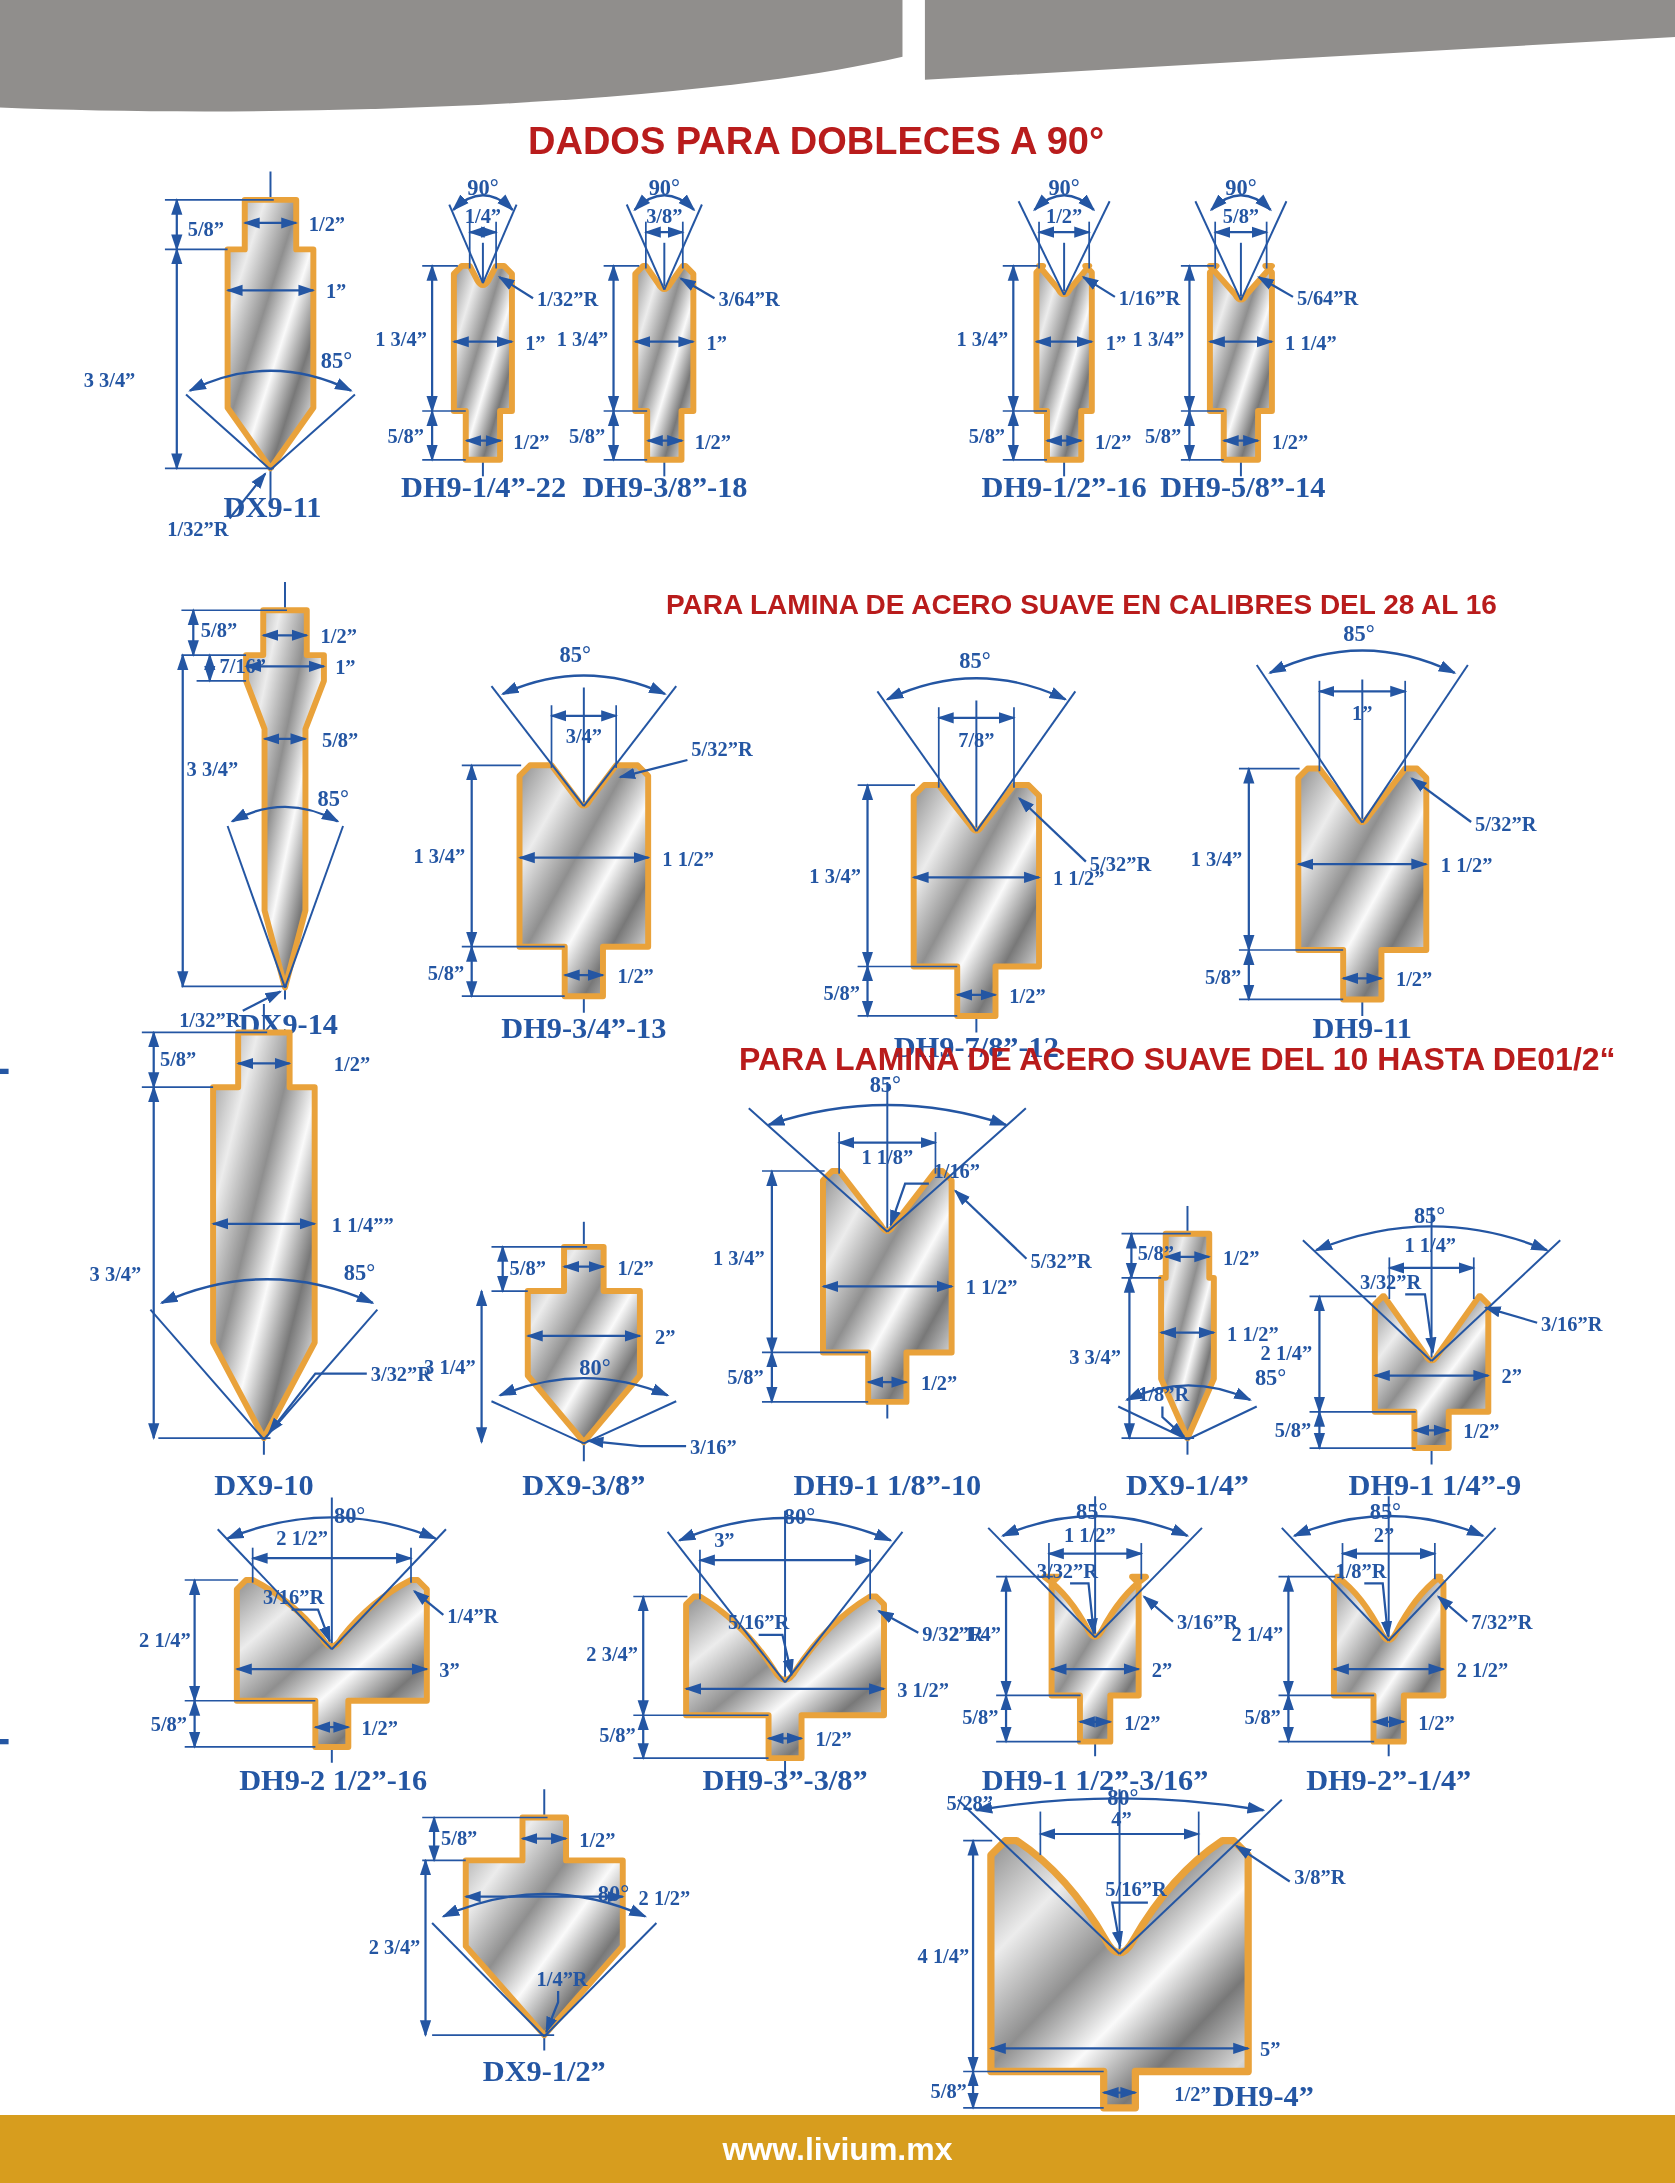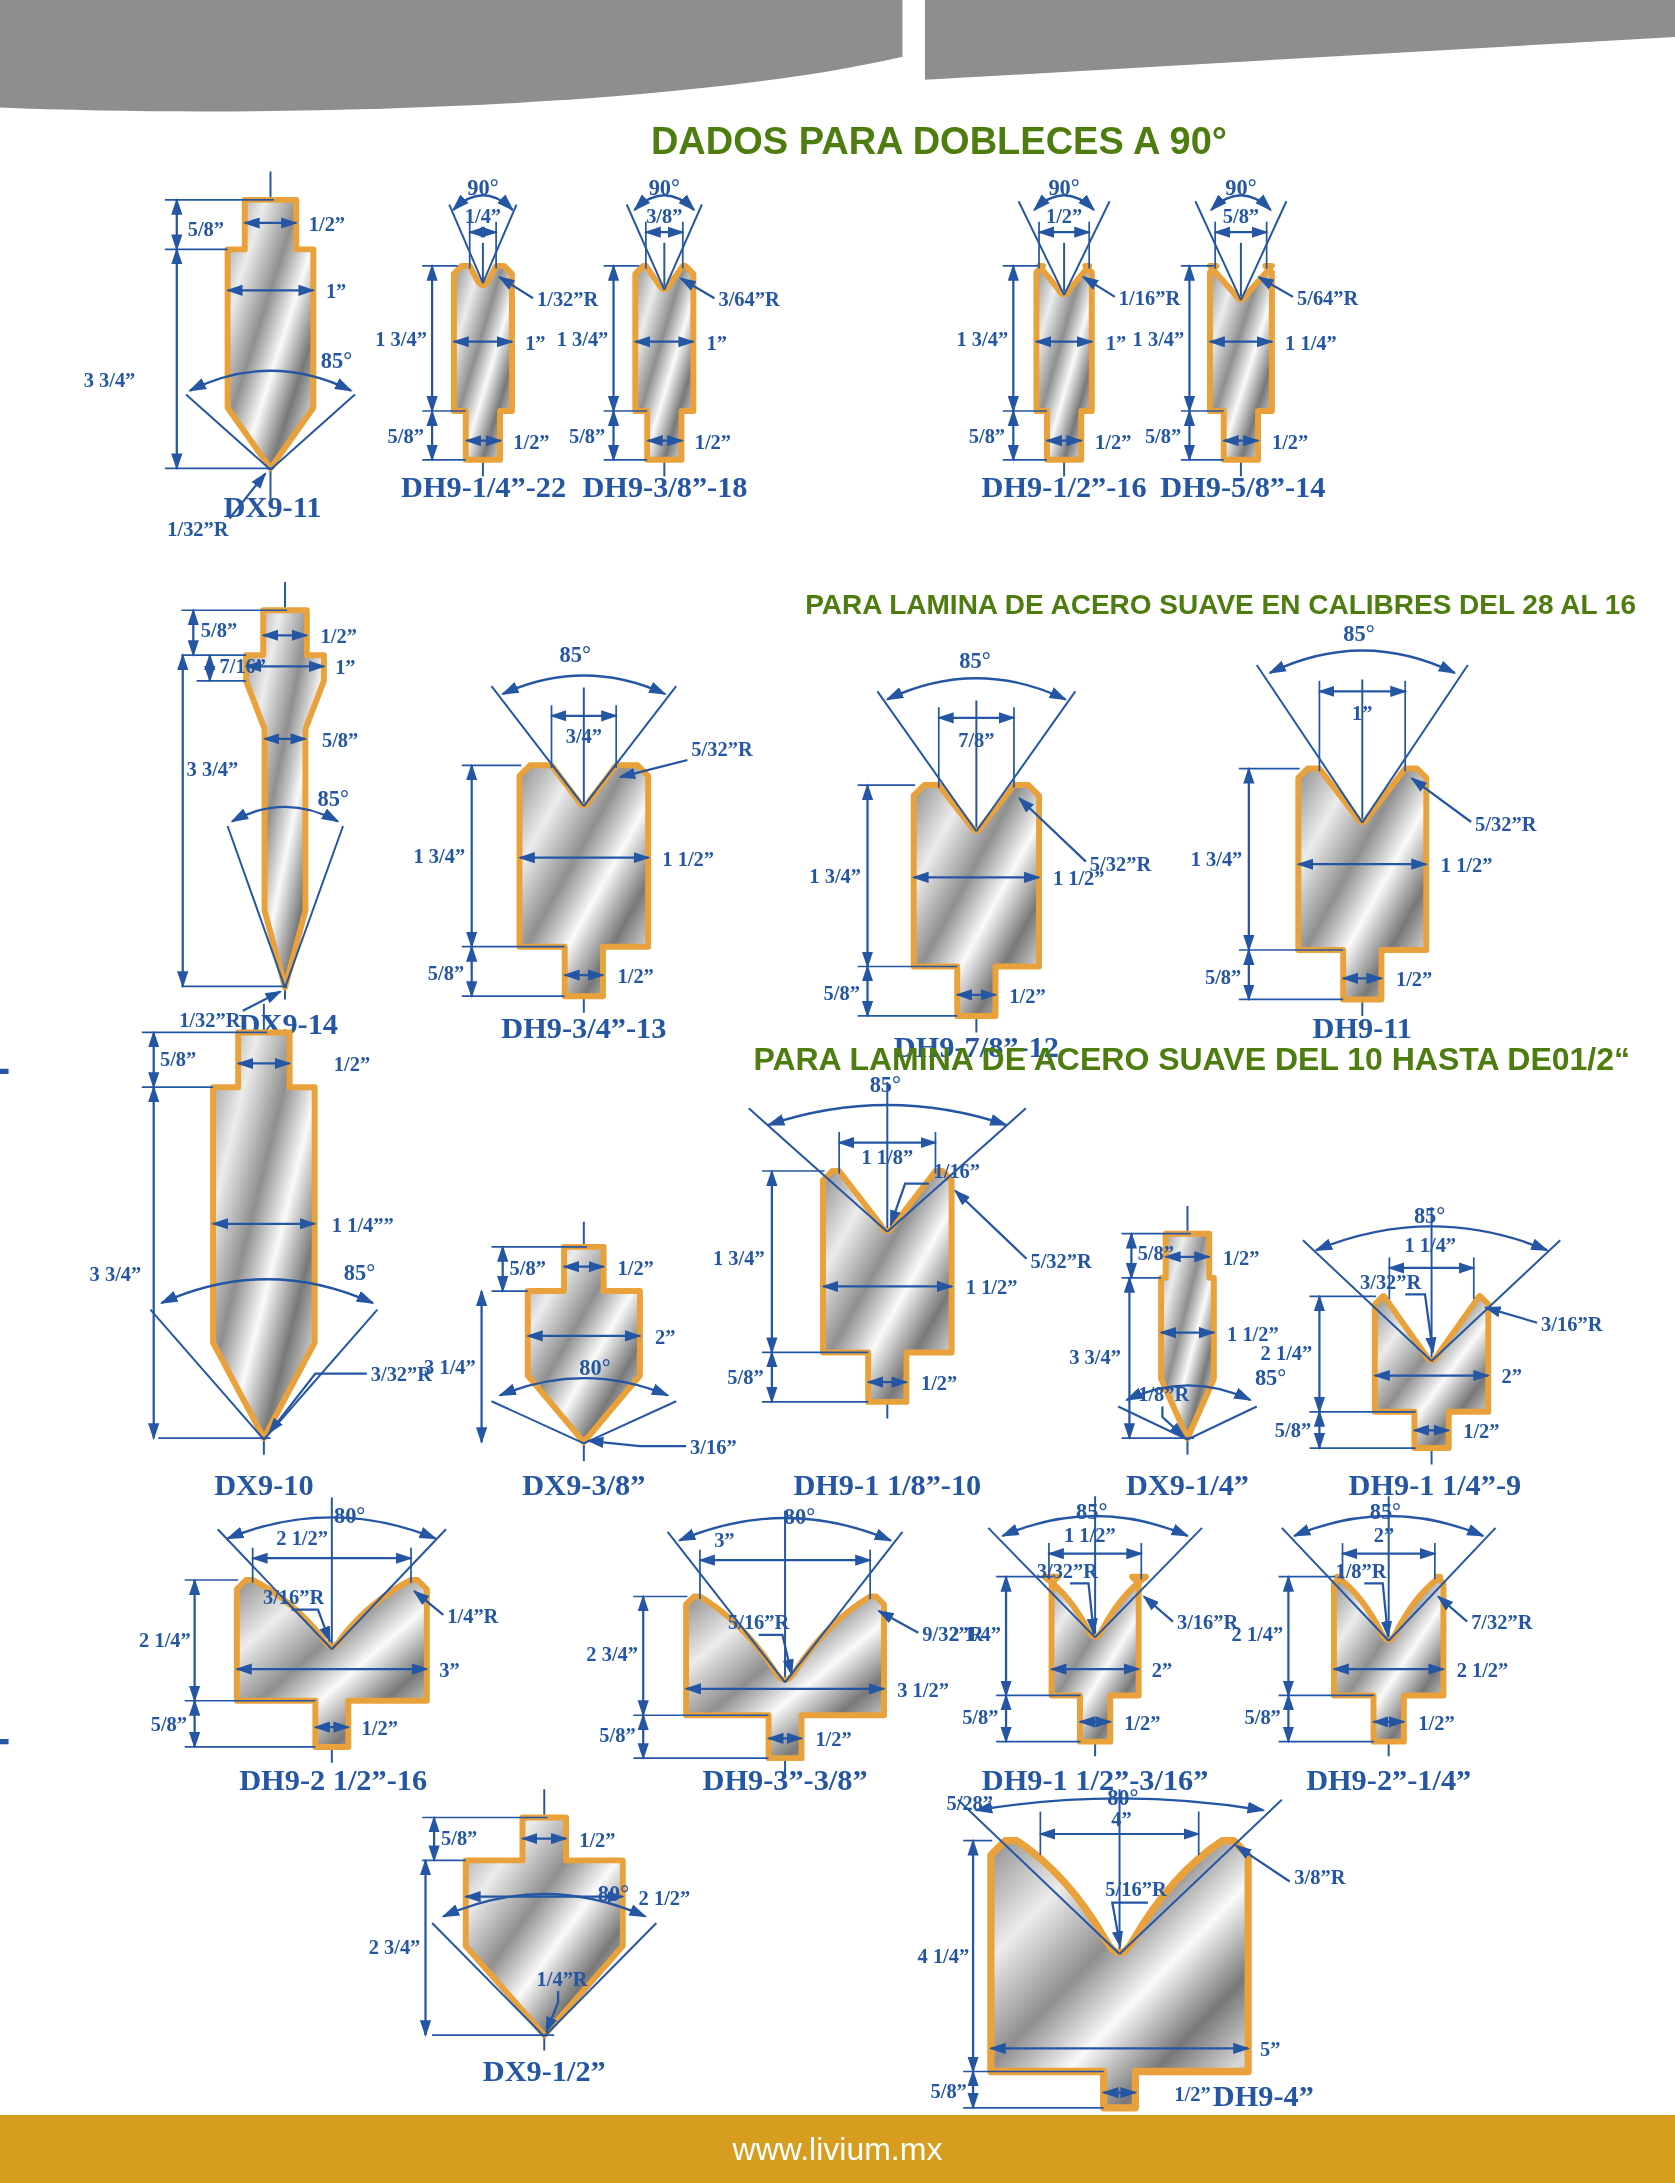--- a/index.html
+++ b/index.html
@@ -1,25 +1,25 @@
 <!DOCTYPE html>
 <html style="font-size:10.6px"><head>
 <meta charset="utf-8">
 <style>
   html,body{margin:0;padding:0;background:#fff;}
   .page{position:relative;width:1675px;height:2183px;background:#fff;overflow:hidden;
         font-family:"Liberation Sans",sans-serif;}
-  .hd{position:absolute;color:#4d7c0f;font-weight:bold;text-align:right;
+  .hd{position:absolute;color:#b91c1c;font-weight:bold;text-align:left;
       font-family:"Liberation Sans",sans-serif;letter-spacing:0px;}
   #title{left:528px;top:120px;width:699px;font-size:38px;}
   #sub1{left:666px;top:589px;width:970px;font-size:28px;}
   #sub2{left:739px;top:1041px;width:891px;font-size:32px;}
   #footer{position:absolute;left:0;top:2115px;width:1675px;height:68px;background:#d79d1e;}
   #footer span{position:absolute;width:100%;text-align:center;top:16px;color:#fff;
-      font-size:32px;font-weight:normal;font-family:"Liberation Sans",sans-serif;}
+      font-size:32px;font-weight:bold;font-family:"Liberation Sans",sans-serif;}
   svg text{font-family:"Liberation Serif",serif;font-weight:700;fill:#2456a3;}
   svg .dim{font-size:31px;}
   svg .ang{font-size:34px;}
   svg .nm{font-size:46px;}
 </style>
 </head>
 <body>
 
 <div class="page">
   <svg id="cv" width="1675" height="2183" viewBox="0 0 2539 3309" style="position:absolute;left:0;top:0;">

